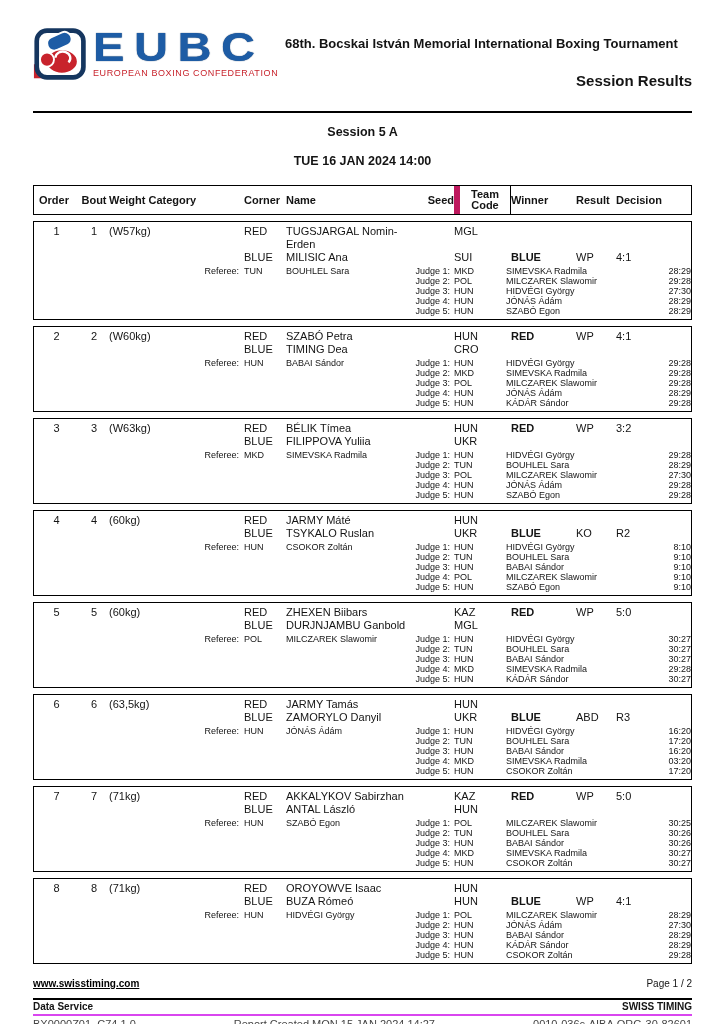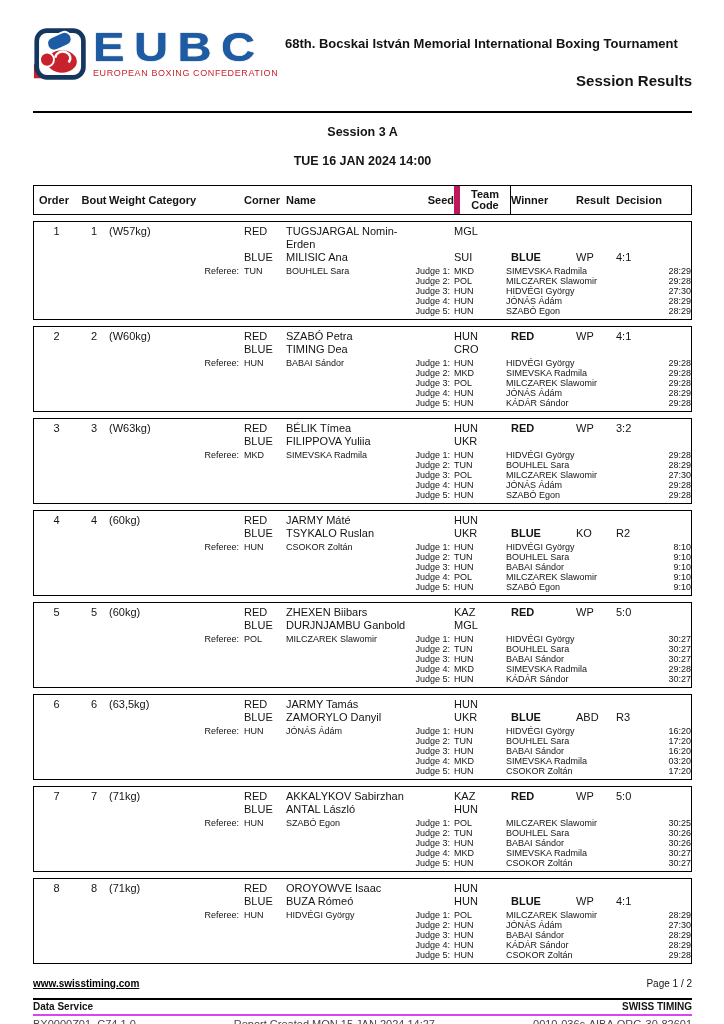--- a/index.html
+++ b/index.html
@@ -87,21 +87,21 @@
     </div>
   </div>
   <div class="header-right">
     <div class="tournament-title">68th. Bocskai István Memorial International Boxing Tournament</div>
     <div class="report-title">Session Results</div>
   </div>
 </div>
 
 <div class="rule-thick"></div>
 
-<div class="session-name">Session 3 A</div>
+<div class="session-name">Session 5 A</div>
 <div class="session-datetime">TUE 16 JAN 2024  14:00</div>
 
 <div class="results-header grid-cols">
   <div class="hc hc-order">Order</div>
   <div class="hc hc-bout">Bout</div>
   <div class="hc">Weight Category</div>
   <div class="hc">Corner</div>
   <div class="hc">Name</div>
   <div class="hc hc-seed">Seed</div>
   <div class="hc hc-team">Team

